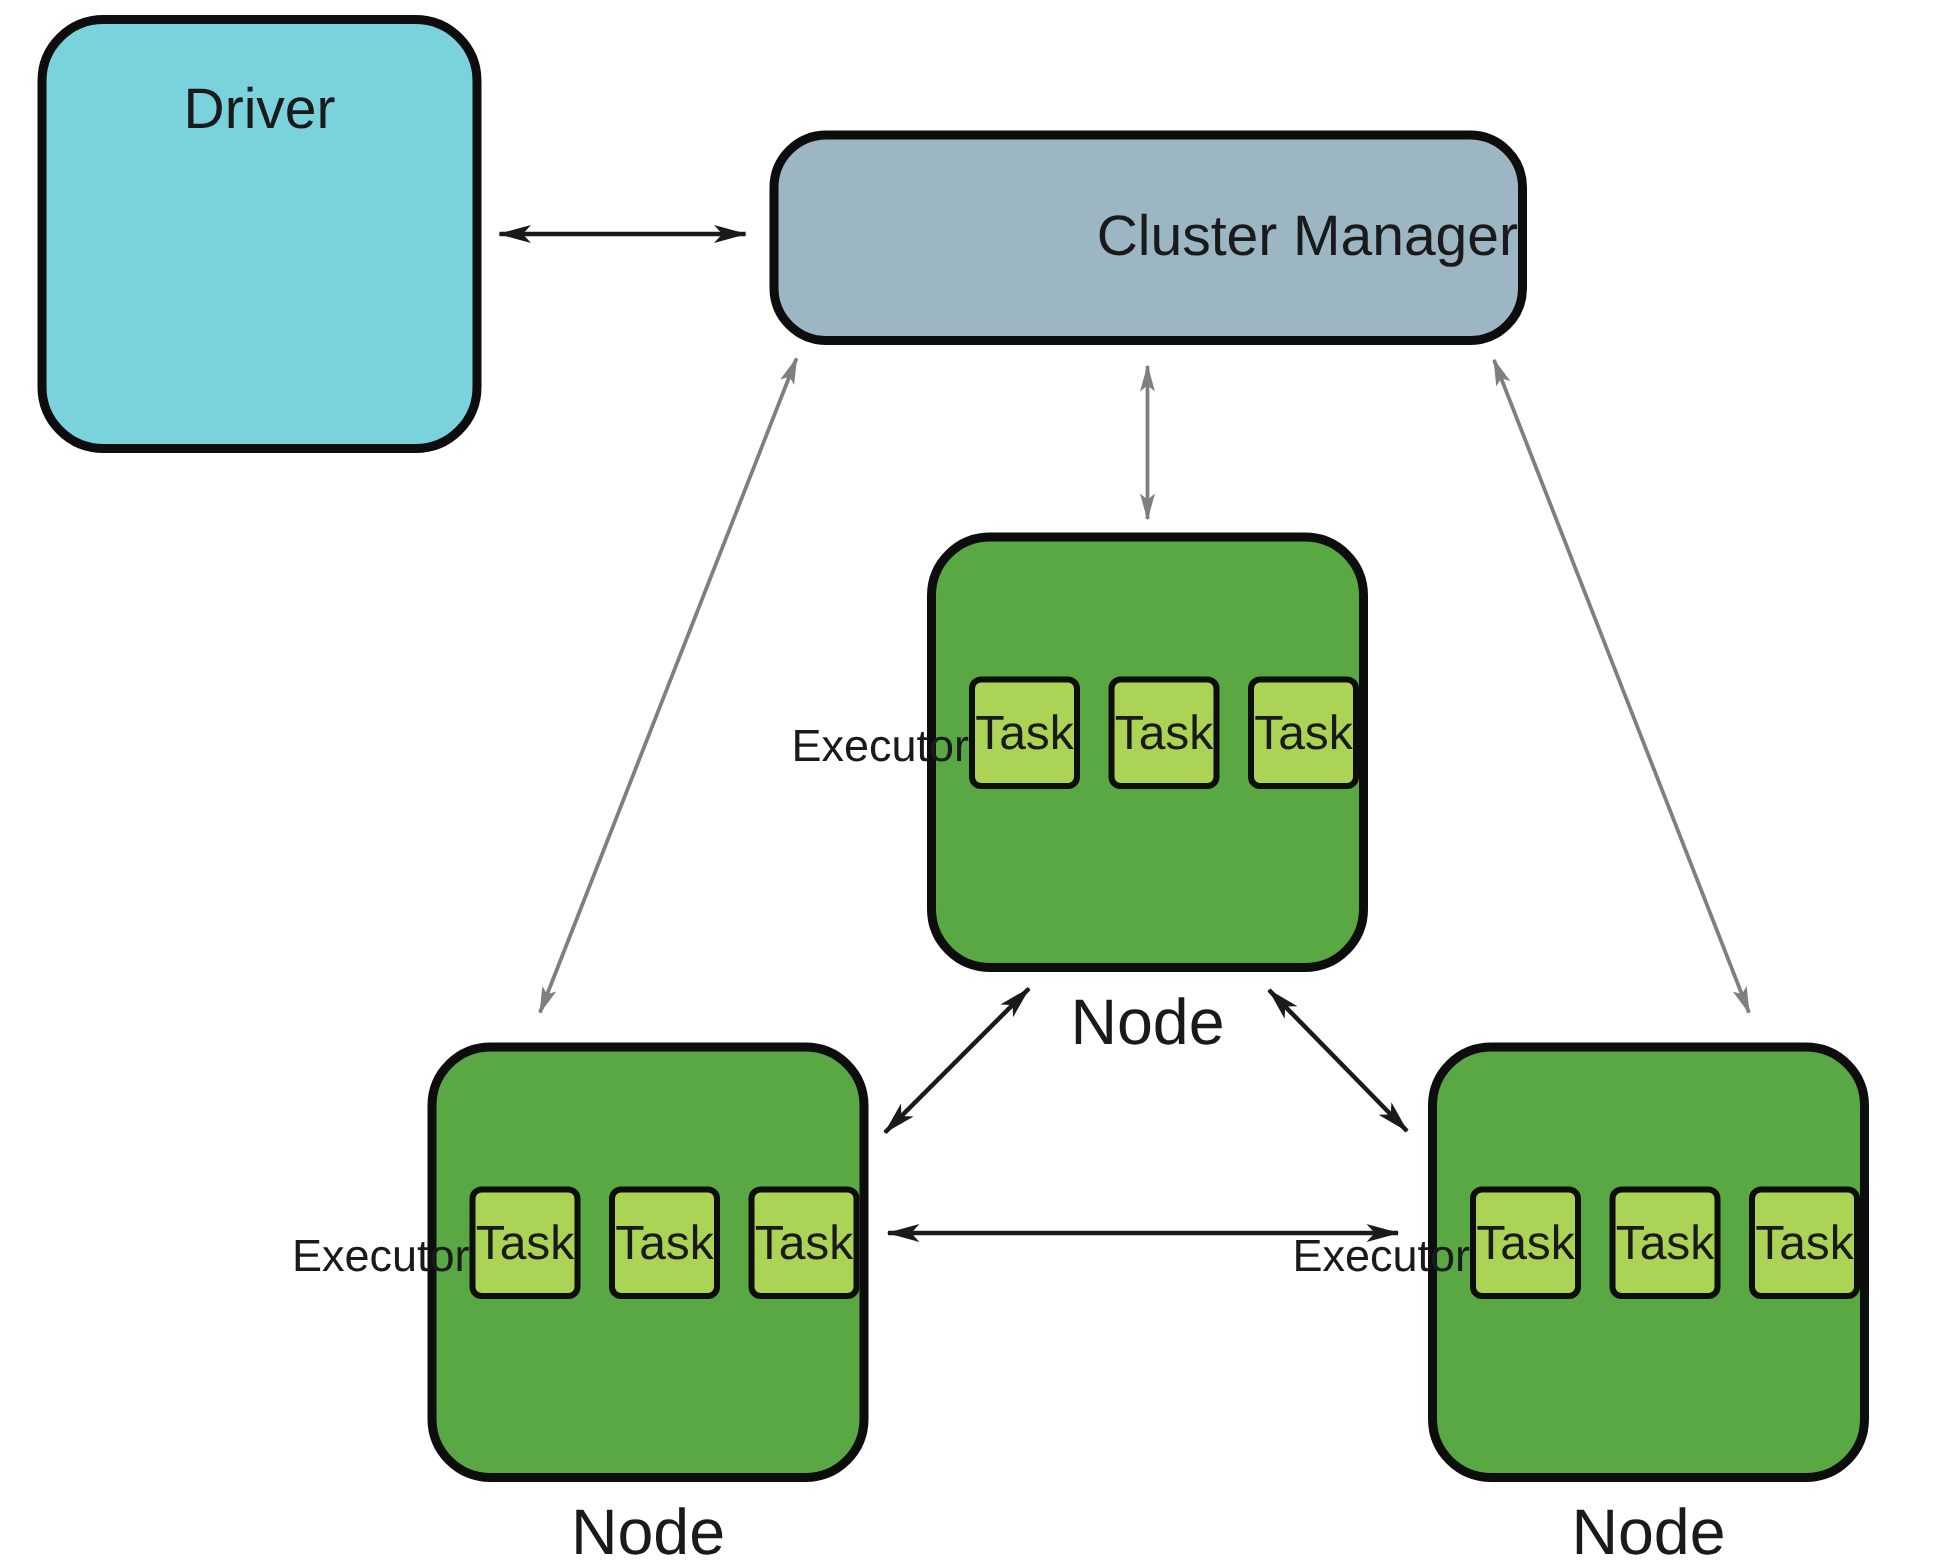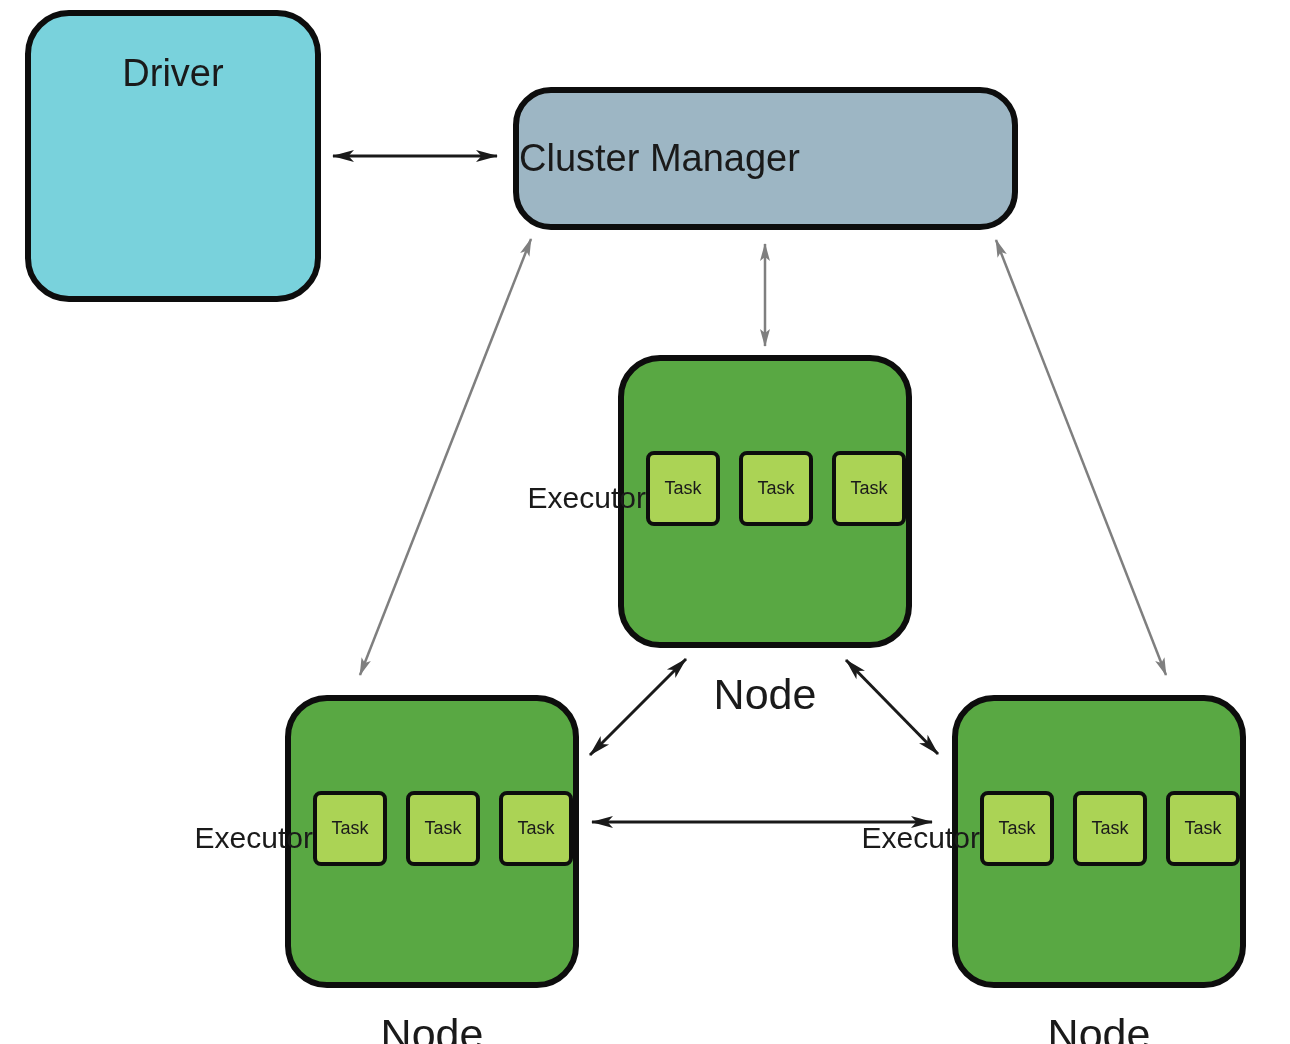--- a/index.html
+++ b/index.html
@@ -26,39 +26,39 @@
 
   .box{position:absolute;box-sizing:border-box;border:6px solid var(--outline);}
   .driver{
     left:25px;top:10px;width:296px;height:292px;border-radius:44px;
     background:var(--driver-fill);text-align:center;
   }
   .driver-label{display:inline-block;margin-top:36px;font-size:38px;}
   .cm{
     left:513px;top:87px;width:505px;height:143px;border-radius:38px;
     background:var(--cluster-manager-fill);
-    display:flex;align-items:center;justify-content:flex-start;font-size:38px;
+    display:flex;align-items:center;justify-content:flex-end;font-size:38px;
   }
   .node-group{position:absolute;width:294px;}
   .node-center{left:618px;top:355px;}
   .node-left{left:285px;top:695px;}
   .node-right{left:952px;top:695px;}
   .node-box{
     position:relative;width:294px;height:293px;border-radius:42px;
     background:var(--node-fill);
     display:flex;flex-direction:row;align-items:center;justify-content:flex-end;
   }
   .executor-label{font-size:30px;margin-bottom:8px;}
   .task-row{display:flex;gap:19px;margin-bottom:26px;}
   .task{
     box-sizing:border-box;width:74px;height:75px;border:4px solid var(--outline);
     border-radius:8px;background:var(--task-fill);
-    display:flex;align-items:center;justify-content:center;font-size:18px;
+    display:flex;align-items:center;justify-content:center;font-size:32px;
   }
-  .node-label{margin-top:22px;text-align:center;font-size:43px;}
+  .node-label{margin-top:10px;text-align:center;font-size:43px;}
 </style>
 </head>
 <body>
 
 <div class="canvas">
 
   <svg class="arrows" width="1290" height="1044" viewBox="0 0 1290 1044" xmlns="http://www.w3.org/2000/svg">
     <defs>
       <marker id="head-dark" viewBox="0 0 24 14" refX="22" refY="7" markerWidth="24" markerHeight="14" markerUnits="userSpaceOnUse" orient="auto-start-reverse">
         <path class="head-dark" d="M1,1 L23,7 L1,13 L6.5,7 Z"></path>

